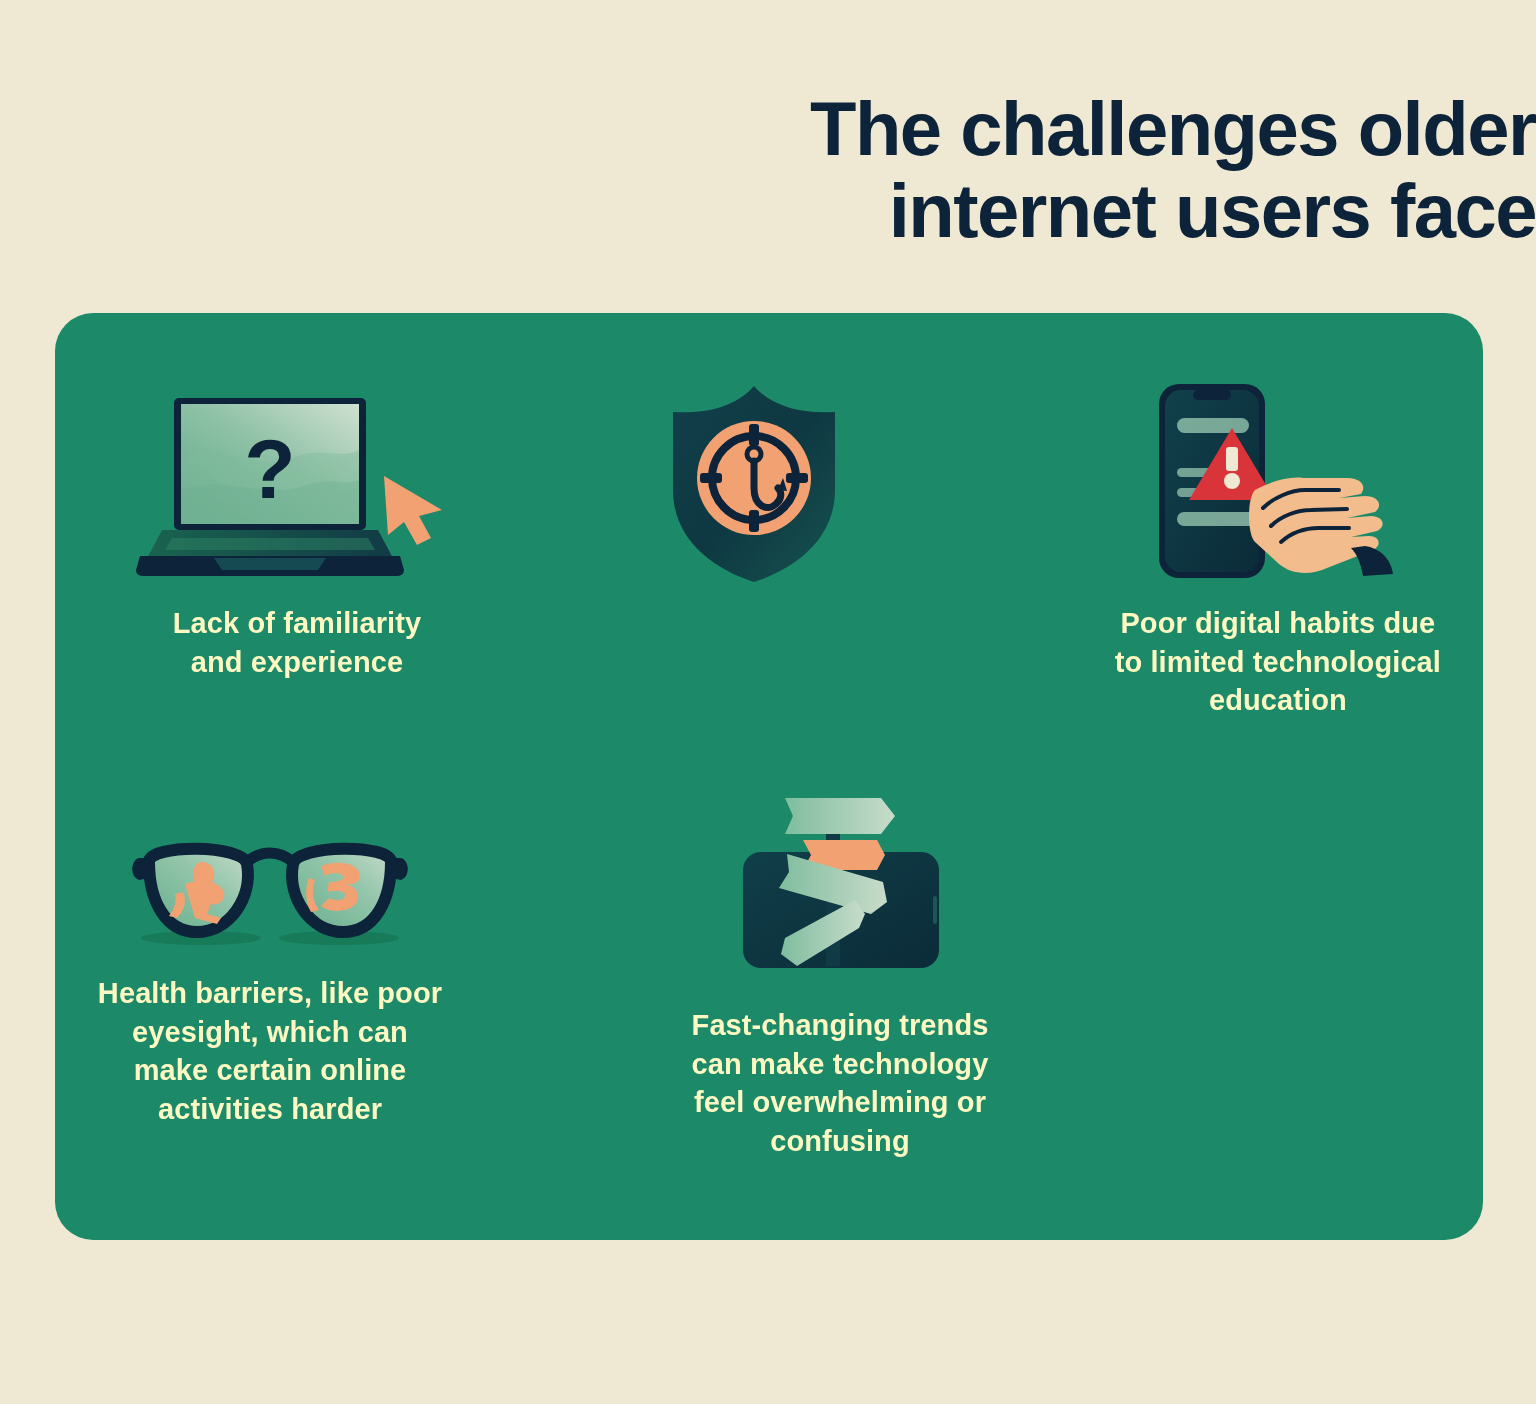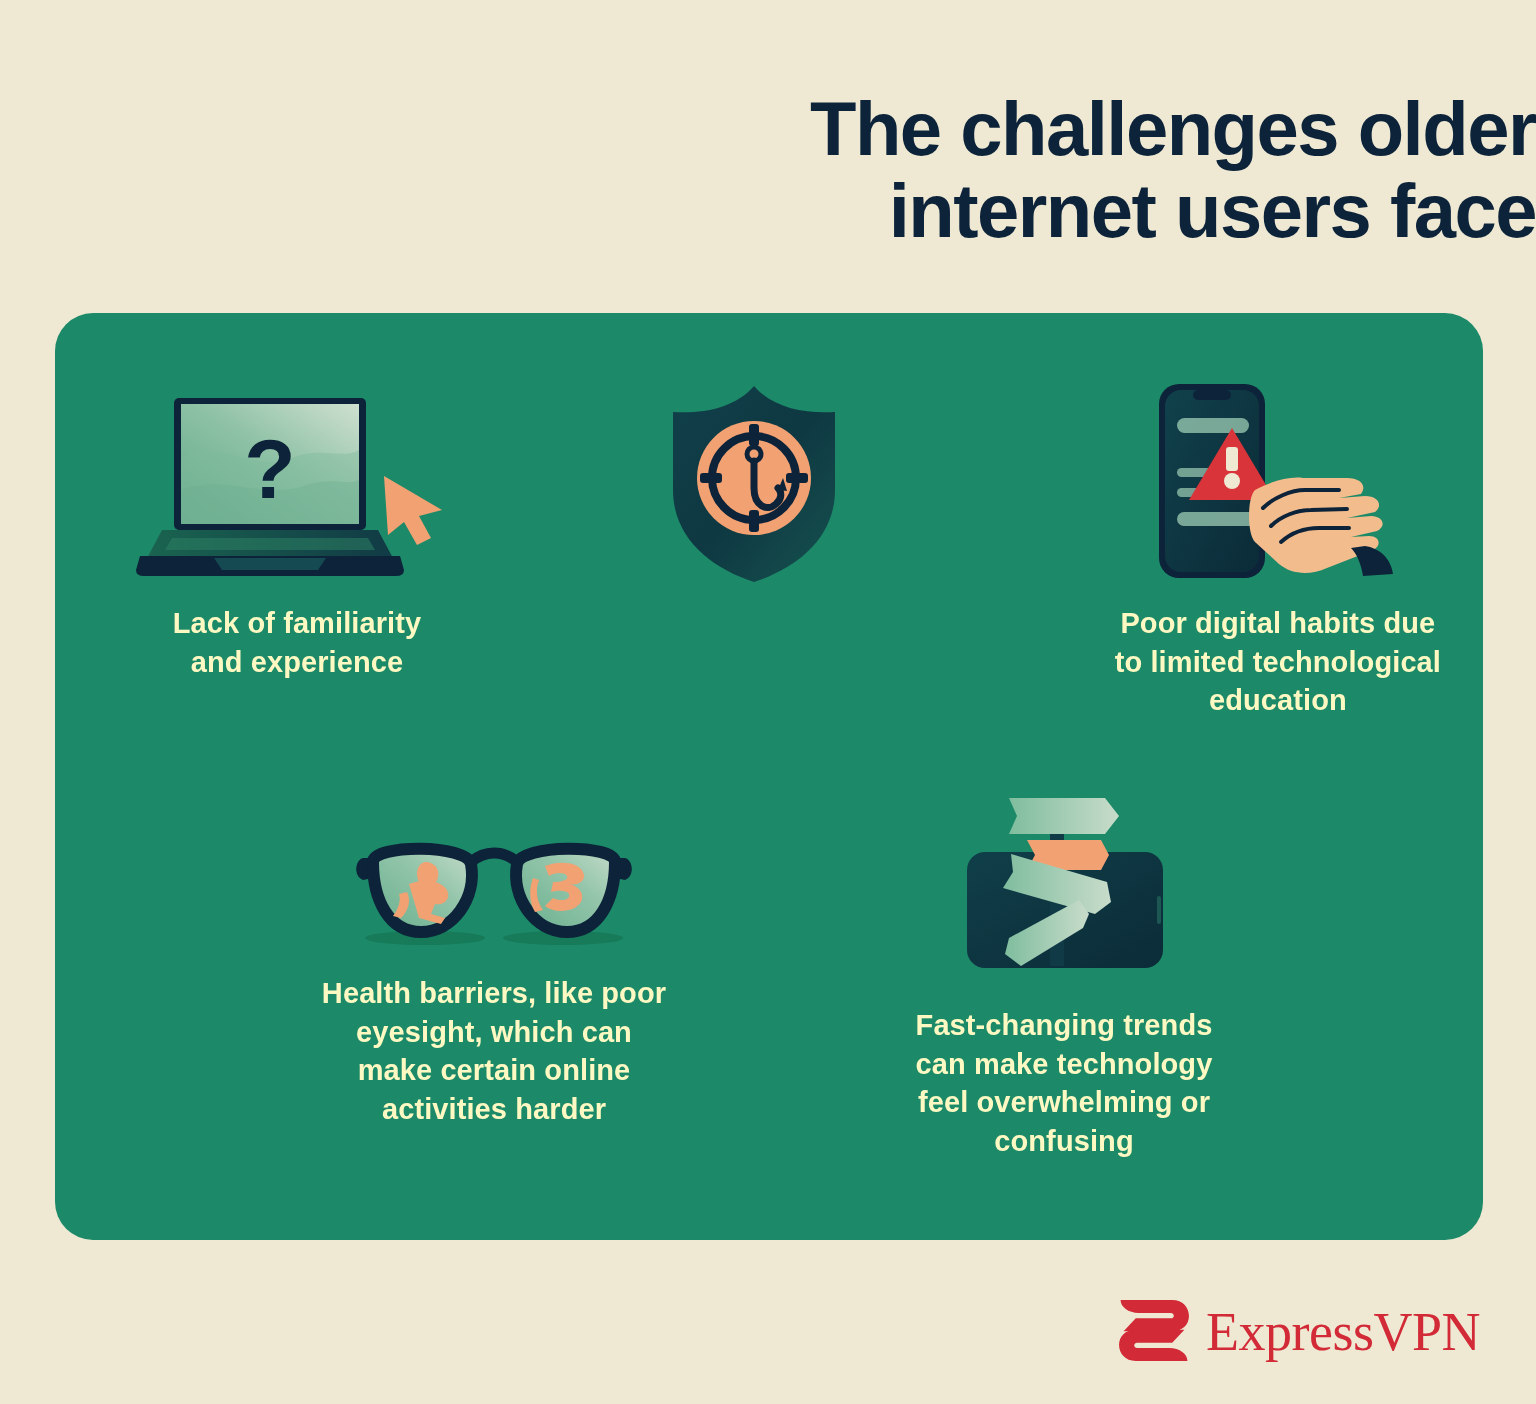--- a/index.html
+++ b/index.html
@@ -29,21 +29,21 @@
     position:absolute;
     left:55px; top:313px;
     width:1428px; height:927px;
     background:#1C8A69;
     border-radius:38px;
   }
 
   
   .row { position:absolute; display:flex; }
   .row-top { left:0; top:60px; width:1428px; justify-content:space-between; padding:0 42px; }
-  .row-bottom { left:0; top:455px; width:1428px; justify-content:center; gap:160px; }
+  .row-bottom { left:0; top:455px; width:1428px; justify-content:flex-start; gap:160px; }
 
   .item { display:flex; flex-direction:column; align-items:center; }
   .item-art {
     height:215px; display:flex; align-items:flex-end; justify-content:center;
     margin-bottom:16px;
   }
   .caption {
     color:#fef9c3;
     font-size:29px;
     line-height:1.33;
@@ -275,21 +275,14 @@
           </svg>
         </div>
         <div class="caption">Fast-changing trends
 can make technology
 feel overwhelming or
 confusing</div>
       </div>
     </div>
   </div>
 
-  <div class="logo">
-    <svg class="logo-mark" viewBox="0 0 100 100">
-      <path d="M34 10 L74 10 C 88 10, 96 20, 96 31 C 96 42, 88 51, 74 51 L 10 51 L 26 34 L 72 34 C 75 34, 76 32, 76 30.5 C 76 29, 75 27, 72 27 L 30 27 C 16 27, 6 19, 6 10 Z" fill="#D22B37" transform="translate(0,-2)"></path>
-      <path d="M66 90 L26 90 C 12 90, 4 80, 4 69 C 4 58, 12 49, 26 49 L 90 49 L 74 66 L 28 66 C 25 66, 24 68, 24 69.5 C 24 71, 25 73, 28 73 L 70 73 C 84 73, 94 81, 94 90 Z" fill="#D22B37" transform="translate(0,-2)"></path>
-    </svg>
-    <span class="logo-text">ExpressVPN</span>
-  </div>
 
 </div>
 
 </body></html>

